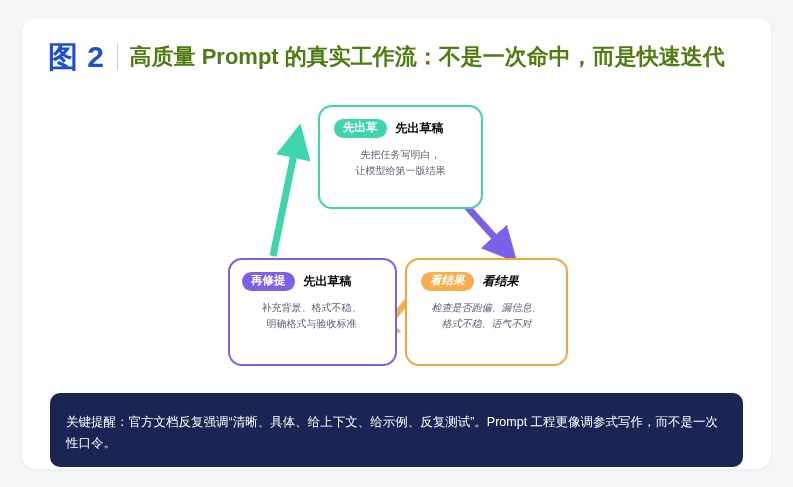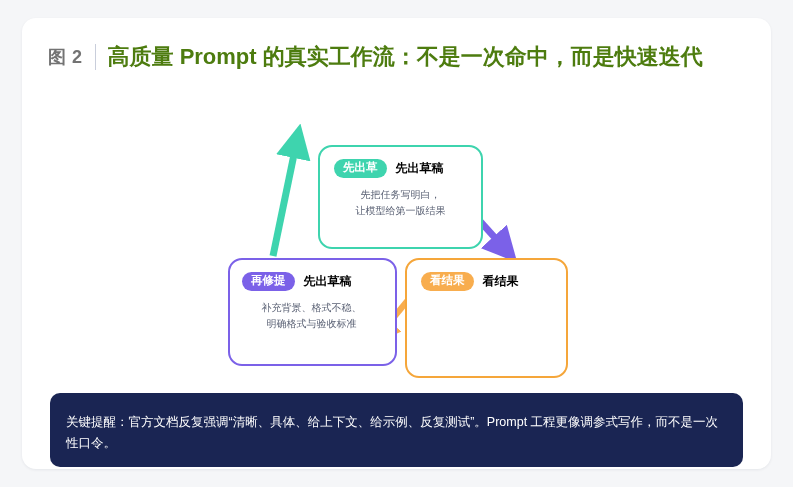--- a/index.html
+++ b/index.html
@@ -36,23 +36,23 @@
   
   .title-row {
     position: absolute;
     left: 26px;
     top: 22px;
     display: flex;
     align-items: center;
     height: 34px;
   }
   .title-fig {
-    font-size: 18px;
-    font-weight: bold;
-    color: #737373;
+    font-size: 30px;
+    font-weight: bold;
+    color: #1d4ed8;
     letter-spacing: 0.5px;
     white-space: nowrap;
   }
   .title-divider {
     width: 1px;
     height: 26px;
     background: #c9cedb;
     margin: 0 12px;
   }
   .title-main {
@@ -117,40 +117,40 @@
     white-space: pre-line;
   }
 
   
   #card-draft {
     left: 296px;
     top: 87px;
     width: 165px;
     height: 104px;
     border-color: #3ed4ae;
-    margin-top: 40px;
   }
   #card-draft .badge { background: #3ed4ae; }
 
   #card-revise {
     left: 206px;
     top: 240px;
     width: 169px;
     height: 108px;
     border-color: #7b61e8;
     padding-left: 12px;
   }
   #card-revise .badge { background: #7b61e8; }
 
   #card-review {
     left: 383px;
     top: 240px;
     width: 163px;
-    height: 120px;
+    height: 108px;
     border-color: #f5a63a;
+    font-style: italic;
   }
   #card-review .badge { background: #f8ad4e; }
 
   
   .note {
     position: absolute;
     left: 28px;
     top: 375px;
     width: 693px;
     box-sizing: border-box;
@@ -212,20 +212,22 @@
         </div>
         <div class="card-desc">补充背景、格式不稳、
 明确格式与验收标准</div>
       </div>
 
       <div class="card" id="card-review">
         <div class="card-head">
           <span class="badge">看结果</span>
           <span class="card-title">看结果</span>
         </div>
+        <div class="card-desc">检查是否跑偏、漏信息、
+格式不稳、语气不对</div>
       </div>
 
     </div>
 
     <div class="note">关键提醒：官方文档反复强调“清晰、具体、给上下文、给示例、反复测试”。Prompt 工程更像调参式写作，而不是一次性口令。</div>
 
   </div>
 </div>
 
 </body></html>

